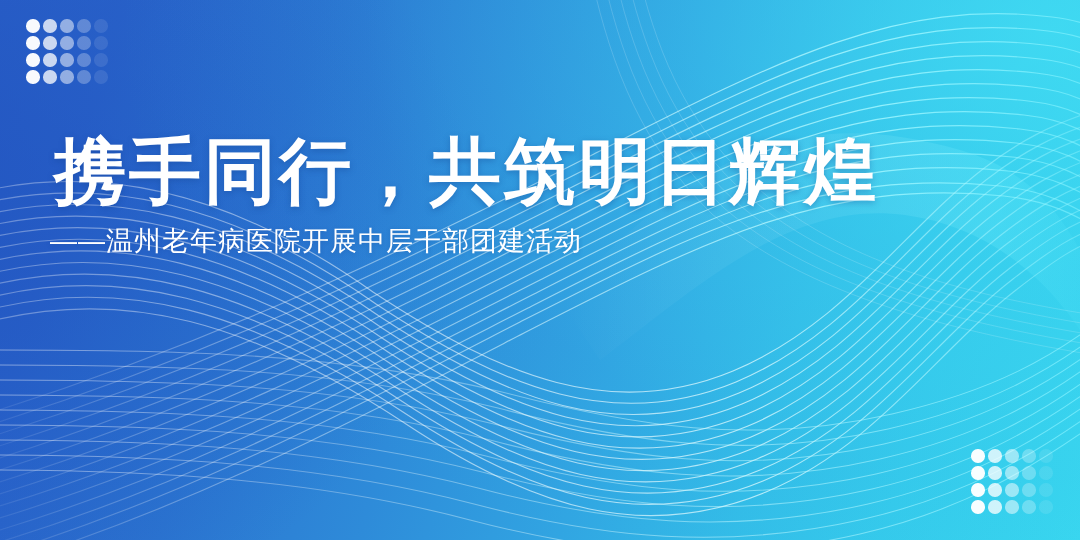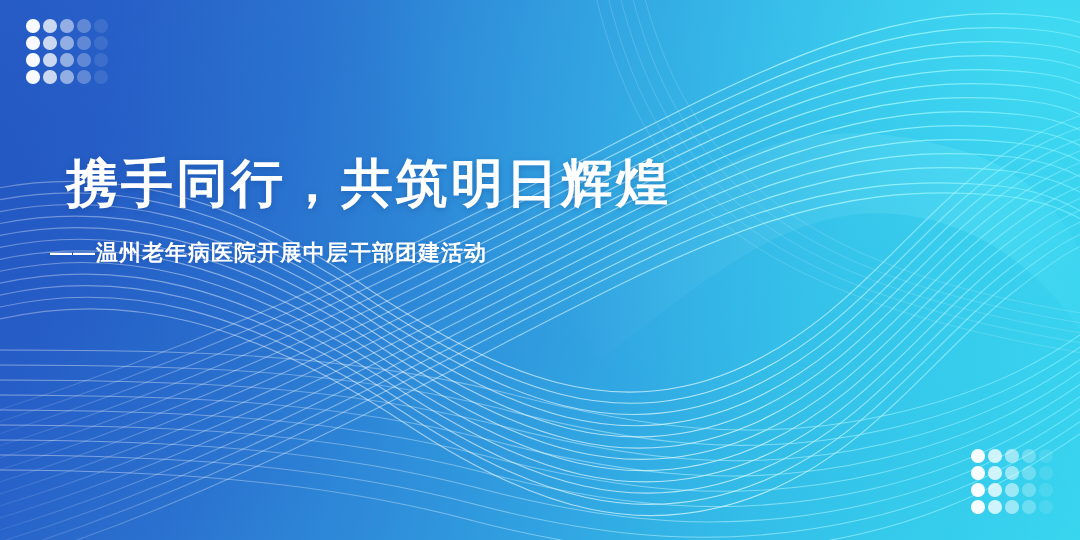--- a/index.html
+++ b/index.html
@@ -80,34 +80,34 @@
   #dots-bottom-right{ left: 971px; top: 449px; }
 
   
   .text-block {
     position: absolute;
     left: 50px;
     top: 131px;
     width: 880px;
   }
   .headline {
-    margin: 16px;
-    font-size: 52px;
+    margin: 4px;
+    font-size: 72px;
     line-height: 72px;
     font-weight: 700;
     color: #ffffff;
     letter-spacing: 3px;
     white-space: nowrap;
     text-shadow: 0 2px 6px rgba(18, 62, 140, 0.35);
   }
   .subhead {
     margin: 16px 0 8px 0;
-    font-size: 22px;
+    font-size: 27px;
     line-height: 36px;
-    font-weight: 700;
+    font-weight: 400;
     color: #ffffff;
     letter-spacing: 1px;
     white-space: nowrap;
     text-shadow: 0 1px 4px rgba(18, 62, 140, 0.28);
   }
 </style>
 </head>
 <body>
 
 <div id="banner">

